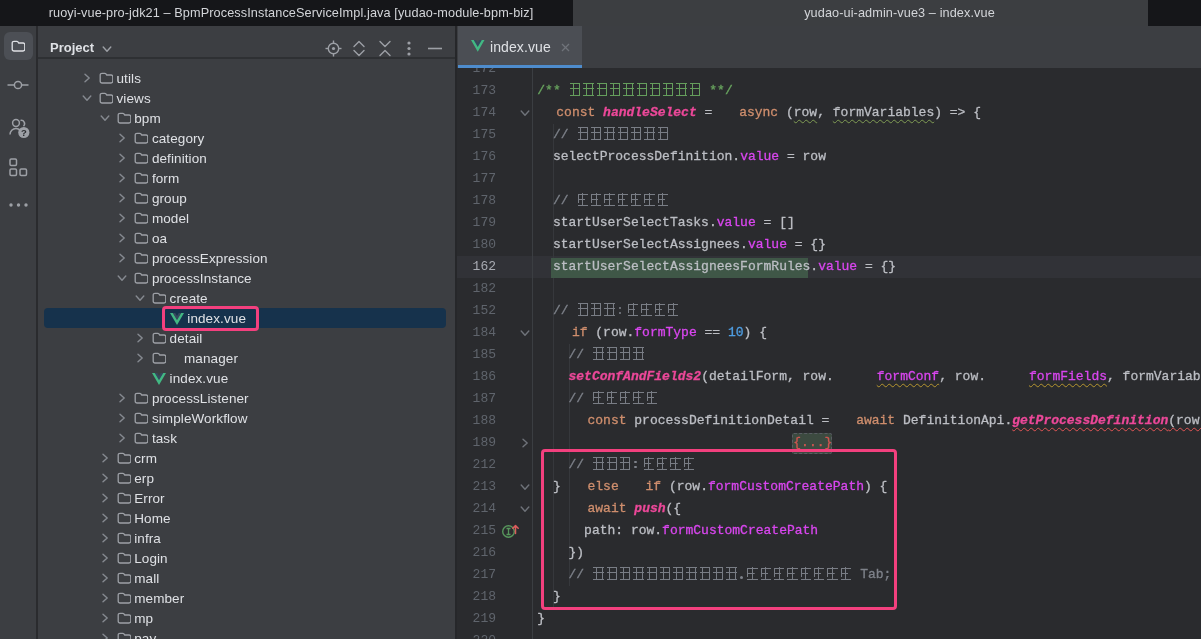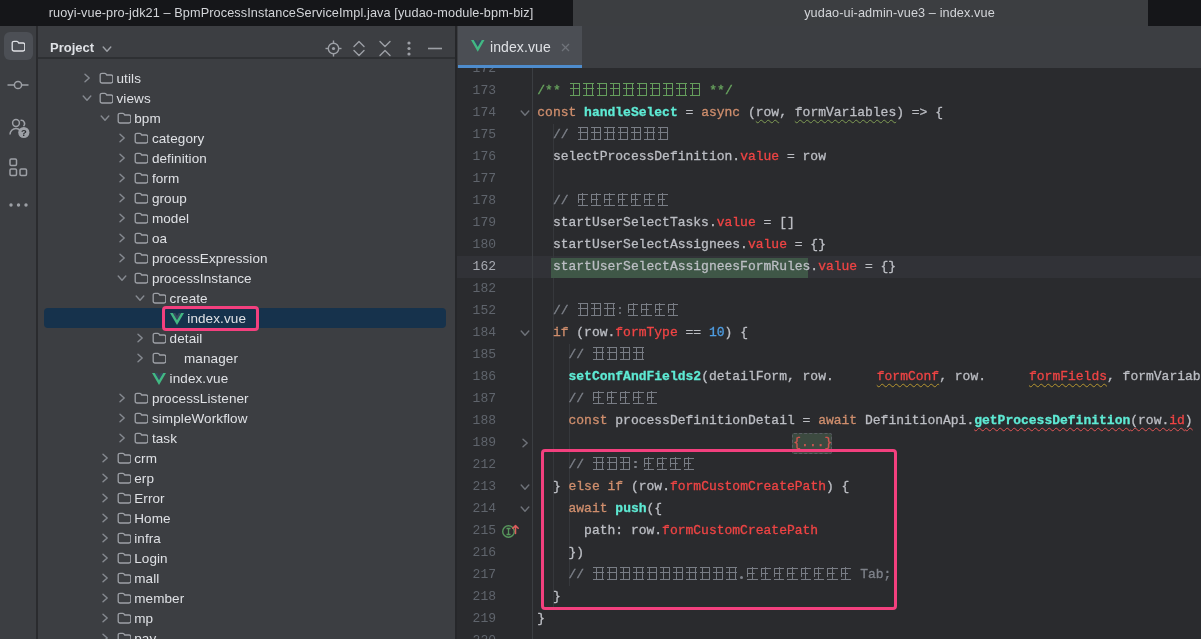--- a/index.html
+++ b/index.html
@@ -12,23 +12,23 @@
   svg { display:block; }
   .tree-lbl { position:absolute; font-size:13.5px; color:#dfe1e5; letter-spacing:0.1px; }
   #selrow { background:#16324c; border-radius:4px; }
   #tabbar { left:457px; top:26px; width:744px; height:42px; background:#3c3e42; }
   #tab { left:1px; top:0; width:124px; height:42px; background:#4b4e54; }
   #tabu { left:1px; top:38.5px; width:124px; height:3.8px; background:#4e8ccd; }
   #tabtxt { left:33px; top:12.5px; font-size:14px; color:#dfe1e5; letter-spacing:0.1px; }
   #editor { left:457px; top:68px; width:744px; height:571px; background:#2a2b2e; overflow:hidden; }
   .num { position:absolute; width:39px; text-align:right; font-family:"Liberation Mono",monospace; font-size:13px; color:#5f646c; line-height:22px; }
   .cl { position:absolute; white-space:pre; font-family:"Liberation Mono",monospace; font-size:13px; line-height:22px; color:#bcbec4; -webkit-text-stroke:0.3px currentColor; }
-  .kw { color:#cf8e6d; }
-  .fn { color:#5eead4; font-weight:bold; }
-  .prop { color:#ef4444;text-align:right; }
+  .kw { color:#cf8e6d;margin-left:19px; }
+  .fn { color:#ec4899; font-weight:bold;font-style:italic; }
+  .prop { color:#d946ef;text-align:right; }
   .nm { color:#4f9ee3; }
   .cmt { color:#7e828a; }
   .doc { color:#69a55f; }
   .wg { text-decoration:underline wavy #7f9c54 1px; text-underline-offset:2.5px; }
   .wy { text-decoration:underline wavy #b5952f 1px; text-underline-offset:2.5px;margin-left:43px; }
   .wr { text-decoration:underline wavy #e05555 1px; text-underline-offset:2.5px; }
   .cj { display:inline-block; width:13.3px; height:14.5px; position:relative; vertical-align:-2.8px; }
   .cj::before { content:""; position:absolute; left:1.5px; right:1.5px; top:0.5px; bottom:0.5px;
     background:
       linear-gradient(currentColor,currentColor) 0 0/100% 1.3px no-repeat,

